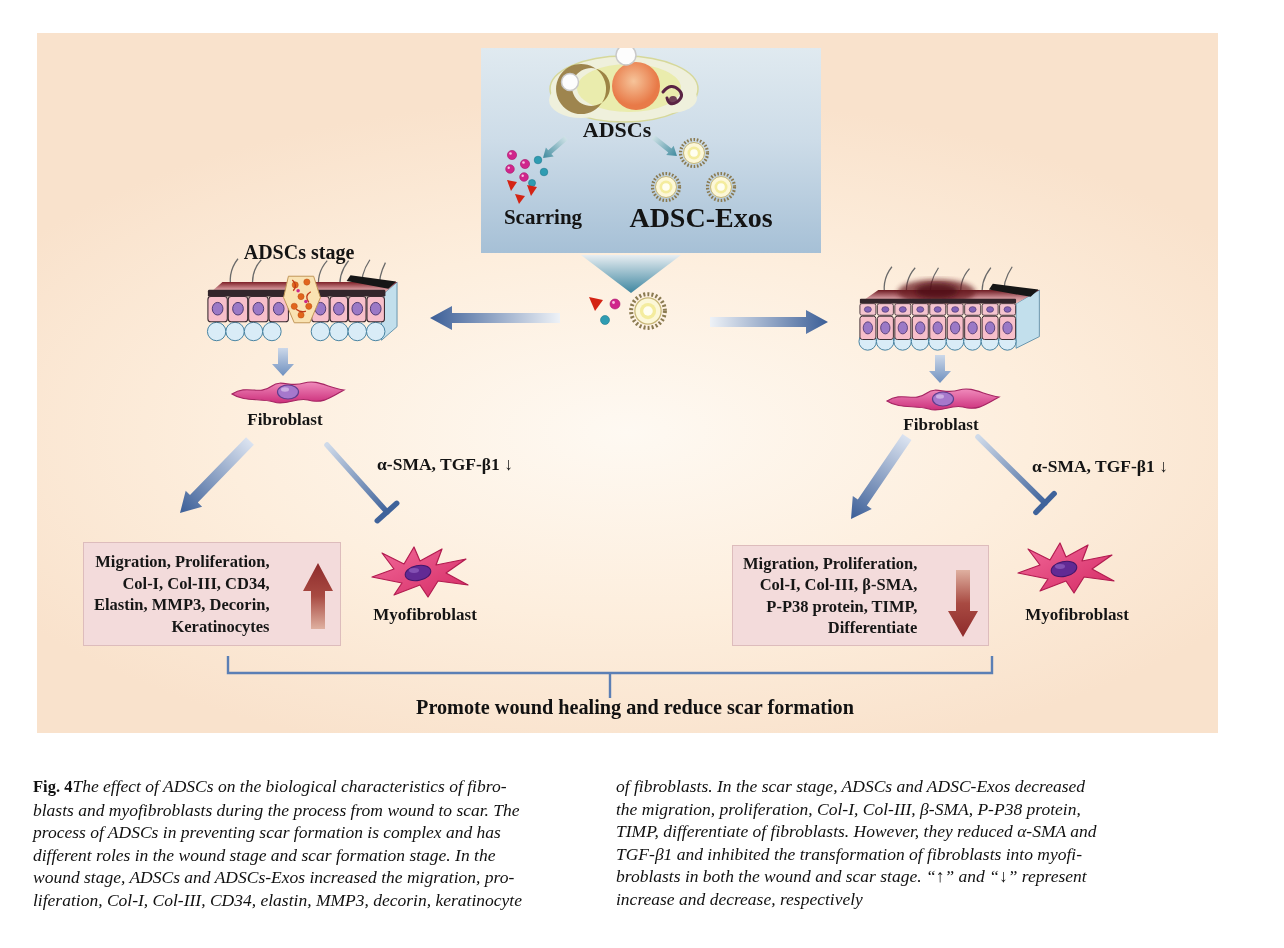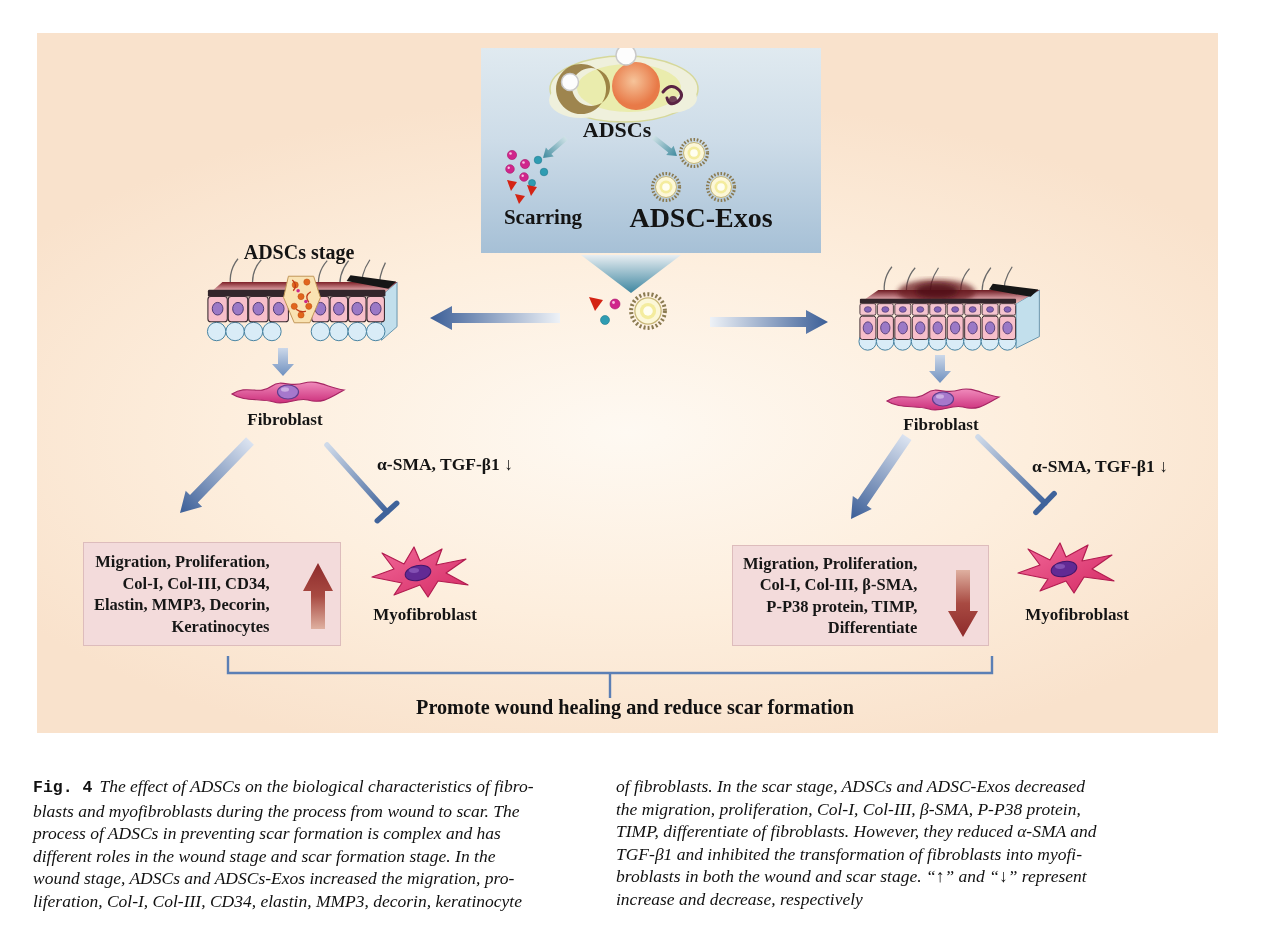--- a/index.html
+++ b/index.html
@@ -13,21 +13,21 @@
   .label{position:absolute;transform:translate(-50%,-50%);font-weight:bold;white-space:nowrap;
         color:#141414;font-family:"Liberation Serif",serif;line-height:1.1;}
   .effect-box{position:absolute;background:#f3dbdb;border:1.5px solid #ddbcbc;box-sizing:border-box;
         display:flex;align-items:center;}
   .box-text{font-weight:bold;font-size:16.5px;line-height:21.5px;white-space:pre-line;
         padding:6px 4px 6px 10px;color:#161616;text-align:right;}
   .conclusion{position:absolute;left:288px;top:662px;width:620px;text-align:center;font-weight:bold;
         font-size:21.5px;transform:scaleX(0.94);transform-origin:center;color:#111;}
   .caption{position:absolute;left:0;top:775px;width:1284px;font-size:17.5px;line-height:22.6px;color:#101010;}
   .cap-col{position:absolute;top:0;}
-  .cap-label{font-family:Liberation Mono, monospace;font-weight:bold;font-size:16.5px;margin-right:7px;}
+  .cap-label{font-family:Liberation Serif, serif;font-weight:bold;font-size:16.5px;}
   .cap-text{white-space:pre-line;font-style:italic;}
 </style>
 </head>
 <body>
 
 <div class="page">
   <div class="figure-panel">
 
     <div class="effect-box" style="left:46px;top:509px;width:258px;height:104px">
       <div class="box-text">Migration, Proliferation,

